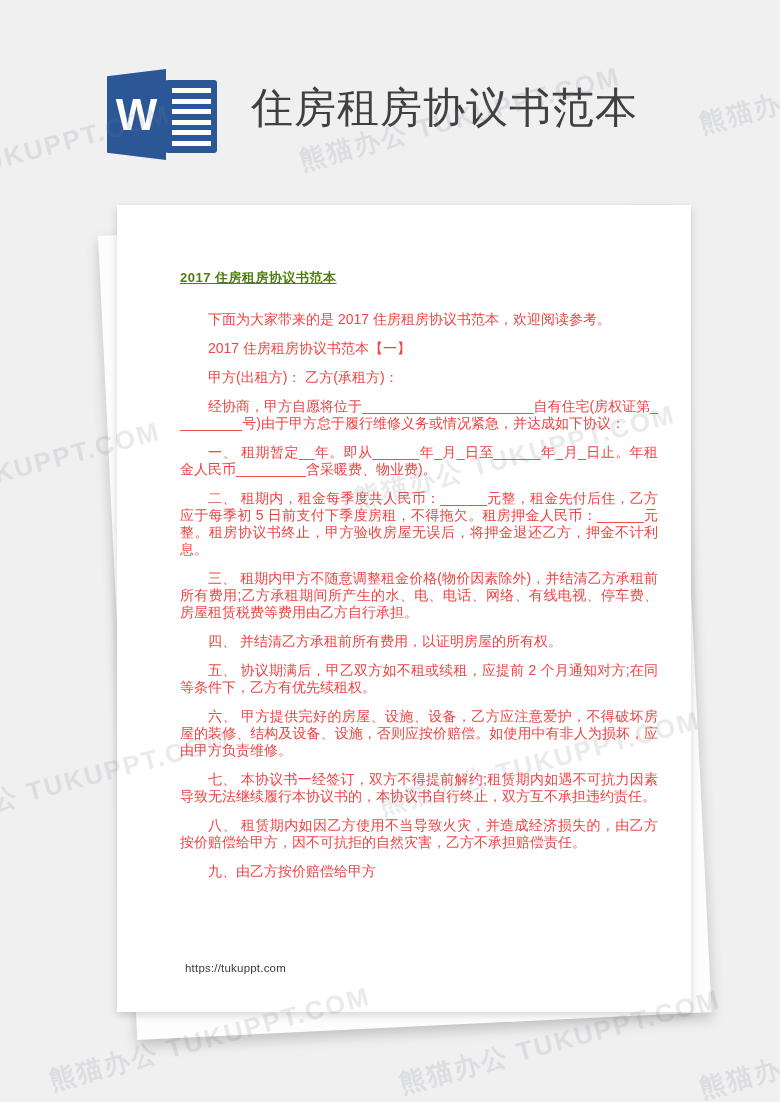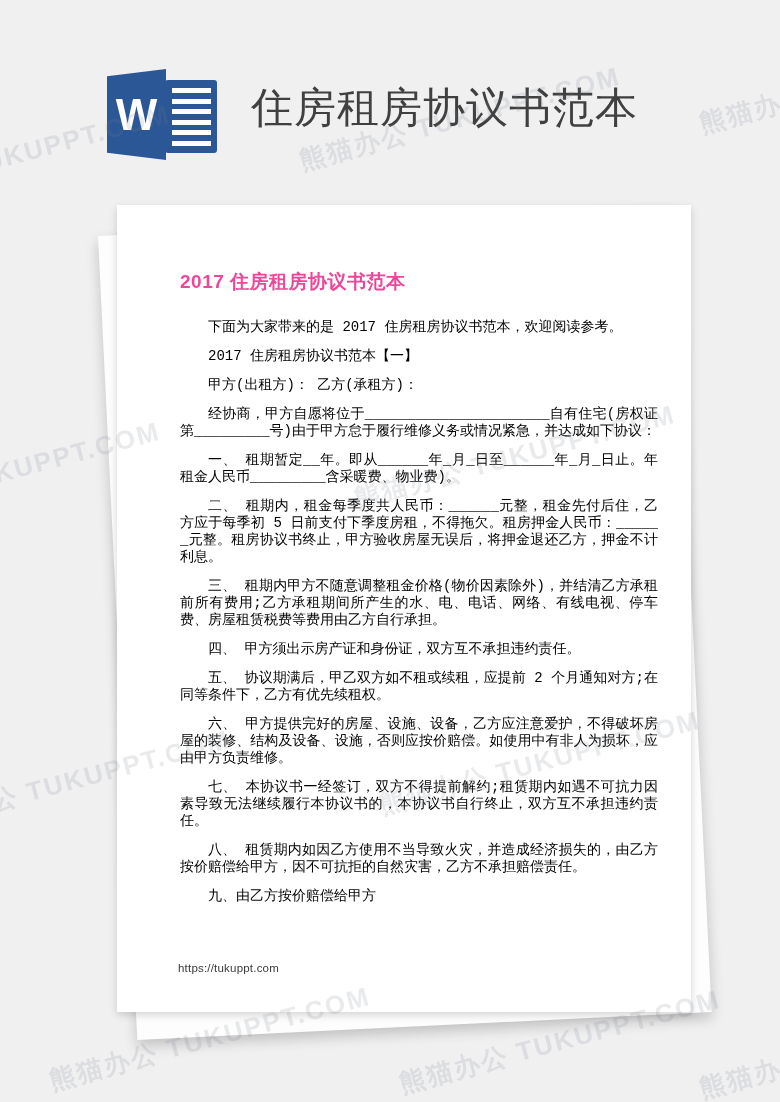--- a/index.html
+++ b/index.html
@@ -46,32 +46,32 @@
     box-shadow:0 6px 14px rgba(0,0,0,0.20);
   }
   .main-page {
     position:absolute; left:117px; top:205px; width:574px; height:807px;
     background:#ffffff;
     box-shadow:0 3px 8px rgba(0,0,0,0.16);
   }
   .page-inner { position:absolute; left:63px; top:64px; width:482px; }
   .doc-title {
     font-family:"Liberation Sans", sans-serif;
-    font-size:19px; font-weight:bold; color:#ec4899;
-    letter-spacing:0.5px; margin:0 0 24px 0;
+    font-size:13px; font-weight:bold; color:#4d7c0f;
+    letter-spacing:0.5px; margin:0 0 24px 0;text-decoration:underline;
   }
   .doc-body p {
-    font-family:Liberation Mono, monospace;
-    font-size:14px; line-height:17px; color:#000000;
+    font-family:Liberation Sans, sans-serif;
+    font-size:14px; line-height:17px; color:#ef4444;
     text-align:justify; text-indent:28px;
     margin:0 4px 12px 0;
     word-break:break-all;
   }
   .doc-footer {
-    position:absolute; left:61px; top:757px;
+    position:absolute; left:68px; top:757px;
     font-family:"Liberation Sans", sans-serif;
     font-size:11.5px; color:#3a3a3a; letter-spacing:0.2px;
   }
 
   
   .watermark-layer {
     position:absolute; inset:0; z-index:30; pointer-events:none; overflow:hidden;
   }
   .watermark {
     position:absolute; white-space:nowrap;
@@ -101,21 +101,21 @@
     <h1 class="doc-title">2017 住房租房协议书范本</h1>
     <div class="doc-body">
 
     <p>下面为大家带来的是 2017 住房租房协议书范本，欢迎阅读参考。</p>
         <p>2017 住房租房协议书范本【一】</p>
         <p>甲方(出租方)： 乙方(承租方)：</p>
         <p>经协商，甲方自愿将位于______________________自有住宅(房权证第_________号)由于甲方怠于履行维修义务或情况紧急，并达成如下协议：</p>
         <p>一、 租期暂定__年。即从______年_月_日至______年_月_日止。年租金人民币_________含采暖费、物业费)。</p>
         <p>二、 租期内，租金每季度共人民币：______元整，租金先付后住，乙方应于每季初 5 日前支付下季度房租，不得拖欠。租房押金人民币：______元整。租房协议书终止，甲方验收房屋无误后，将押金退还乙方，押金不计利息。</p>
         <p>三、 租期内甲方不随意调整租金价格(物价因素除外)，并结清乙方承租前所有费用;乙方承租期间所产生的水、电、电话、网络、有线电视、停车费、房屋租赁税费等费用由乙方自行承担。</p>
-        <p>四、 甲方须出示房产证和身份证，双方互不承担违约责任。</p>
+        <p>四、 并结清乙方承租前所有费用，以证明房屋的所有权。</p>
         <p>五、 协议期满后，甲乙双方如不租或续租，应提前 2 个月通知对方;在同等条件下，乙方有优先续租权。</p>
         <p>六、 甲方提供完好的房屋、设施、设备，乙方应注意爱护，不得破坏房屋的装修、结构及设备、设施，否则应按价赔偿。如使用中有非人为损坏，应由甲方负责维修。</p>
         <p>七、 本协议书一经签订，双方不得提前解约;租赁期内如遇不可抗力因素导致无法继续履行本协议书的，本协议书自行终止，双方互不承担违约责任。</p>
         <p>八、 租赁期内如因乙方使用不当导致火灾，并造成经济损失的，由乙方按价赔偿给甲方，因不可抗拒的自然灾害，乙方不承担赔偿责任。</p>
         <p>九、由乙方按价赔偿给甲方</p>
       </div>
   </div>
   <div class="doc-footer">https://tukuppt.com</div>
 </div>
 

